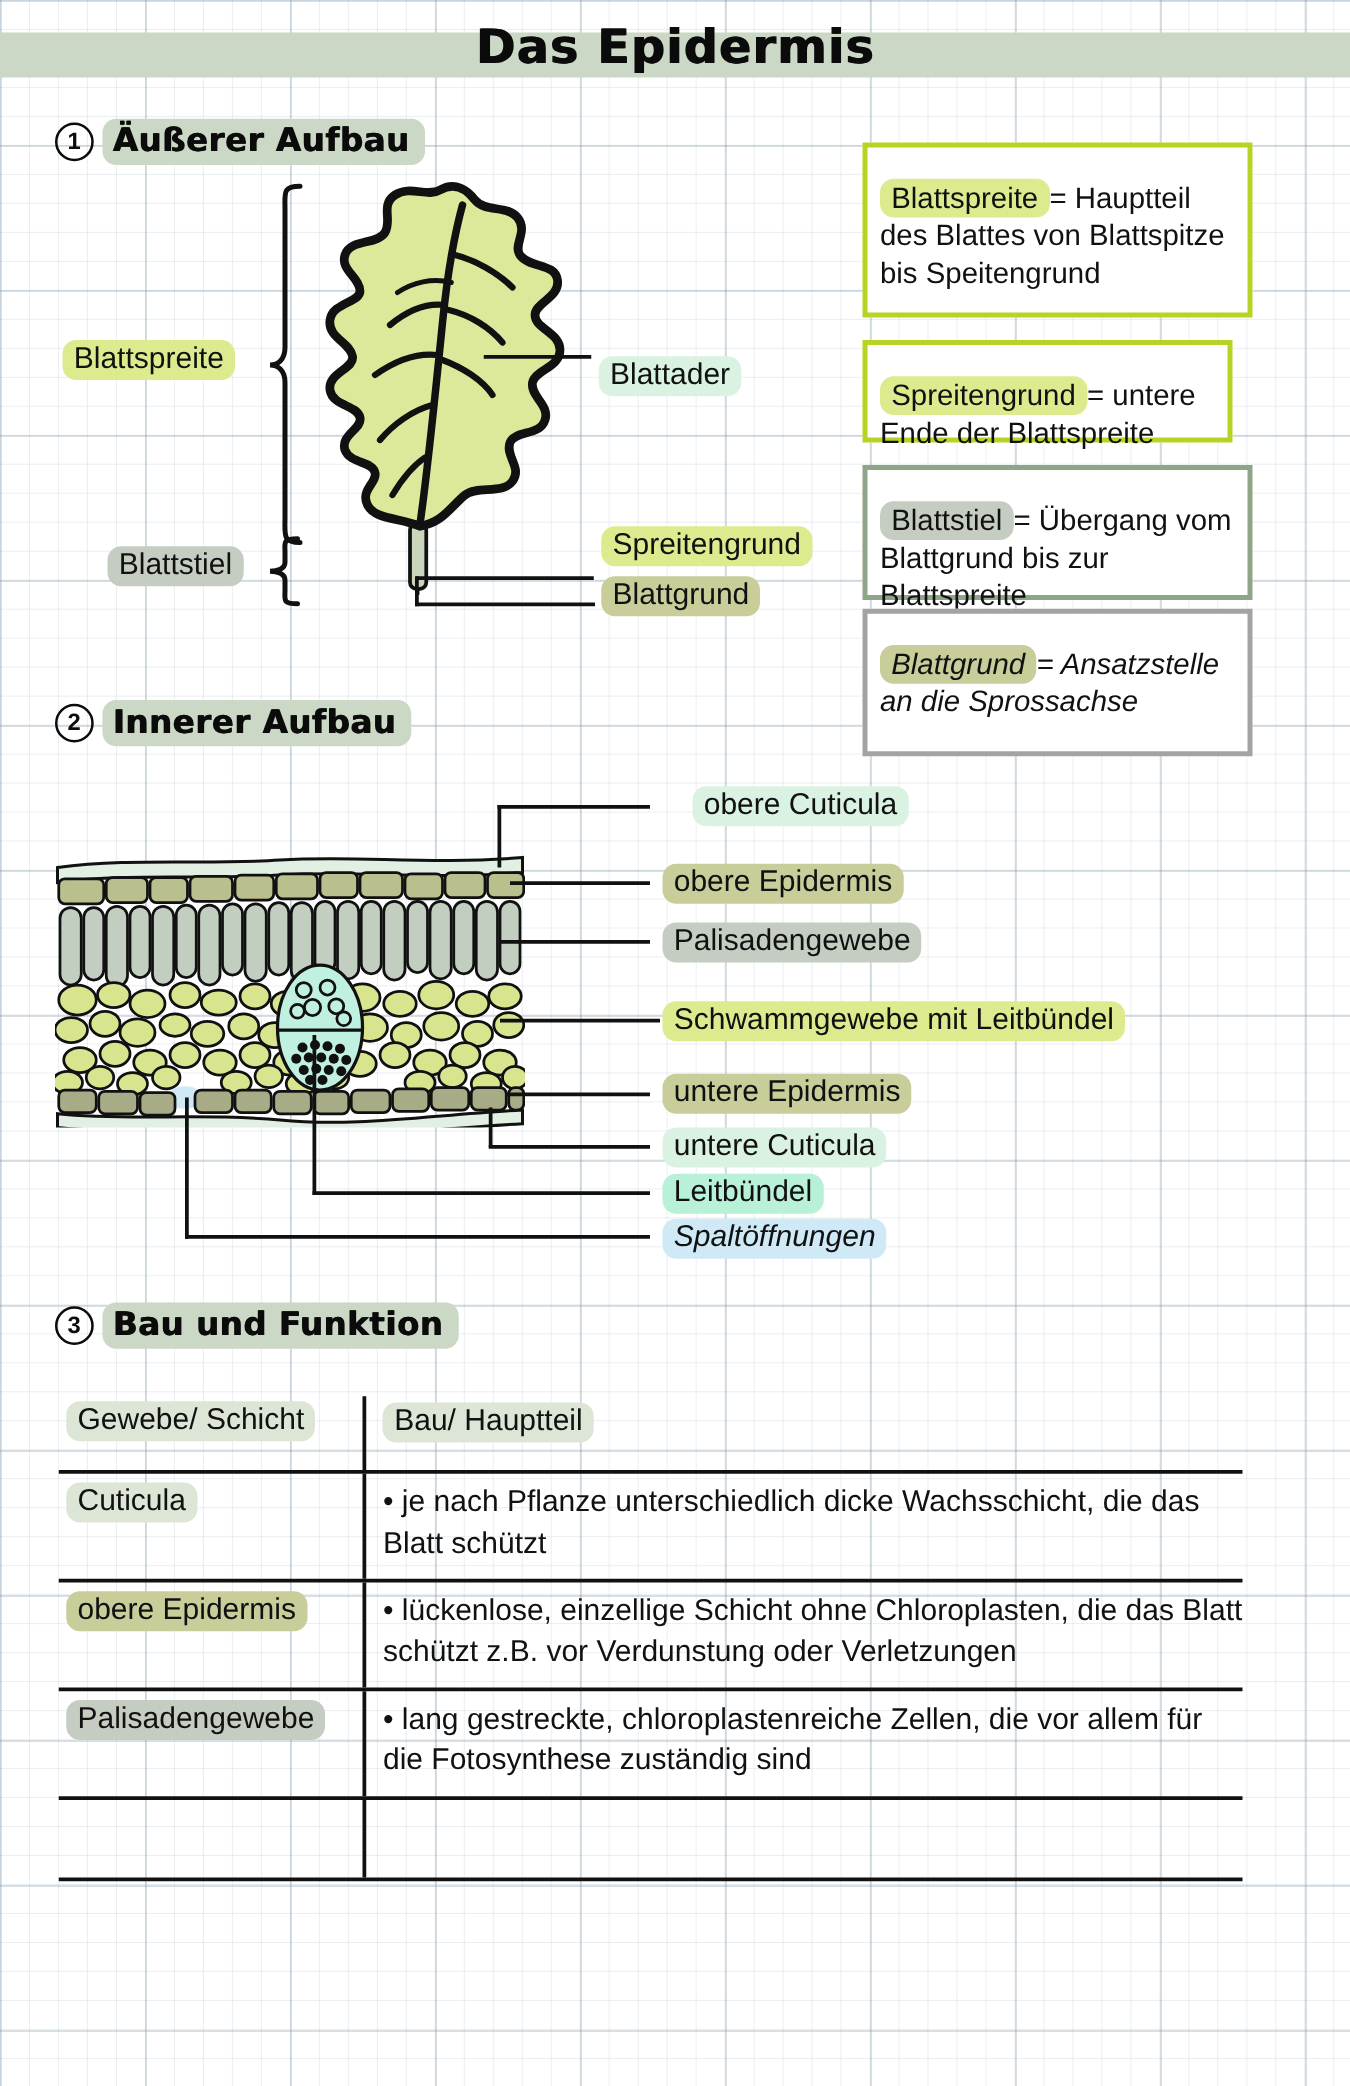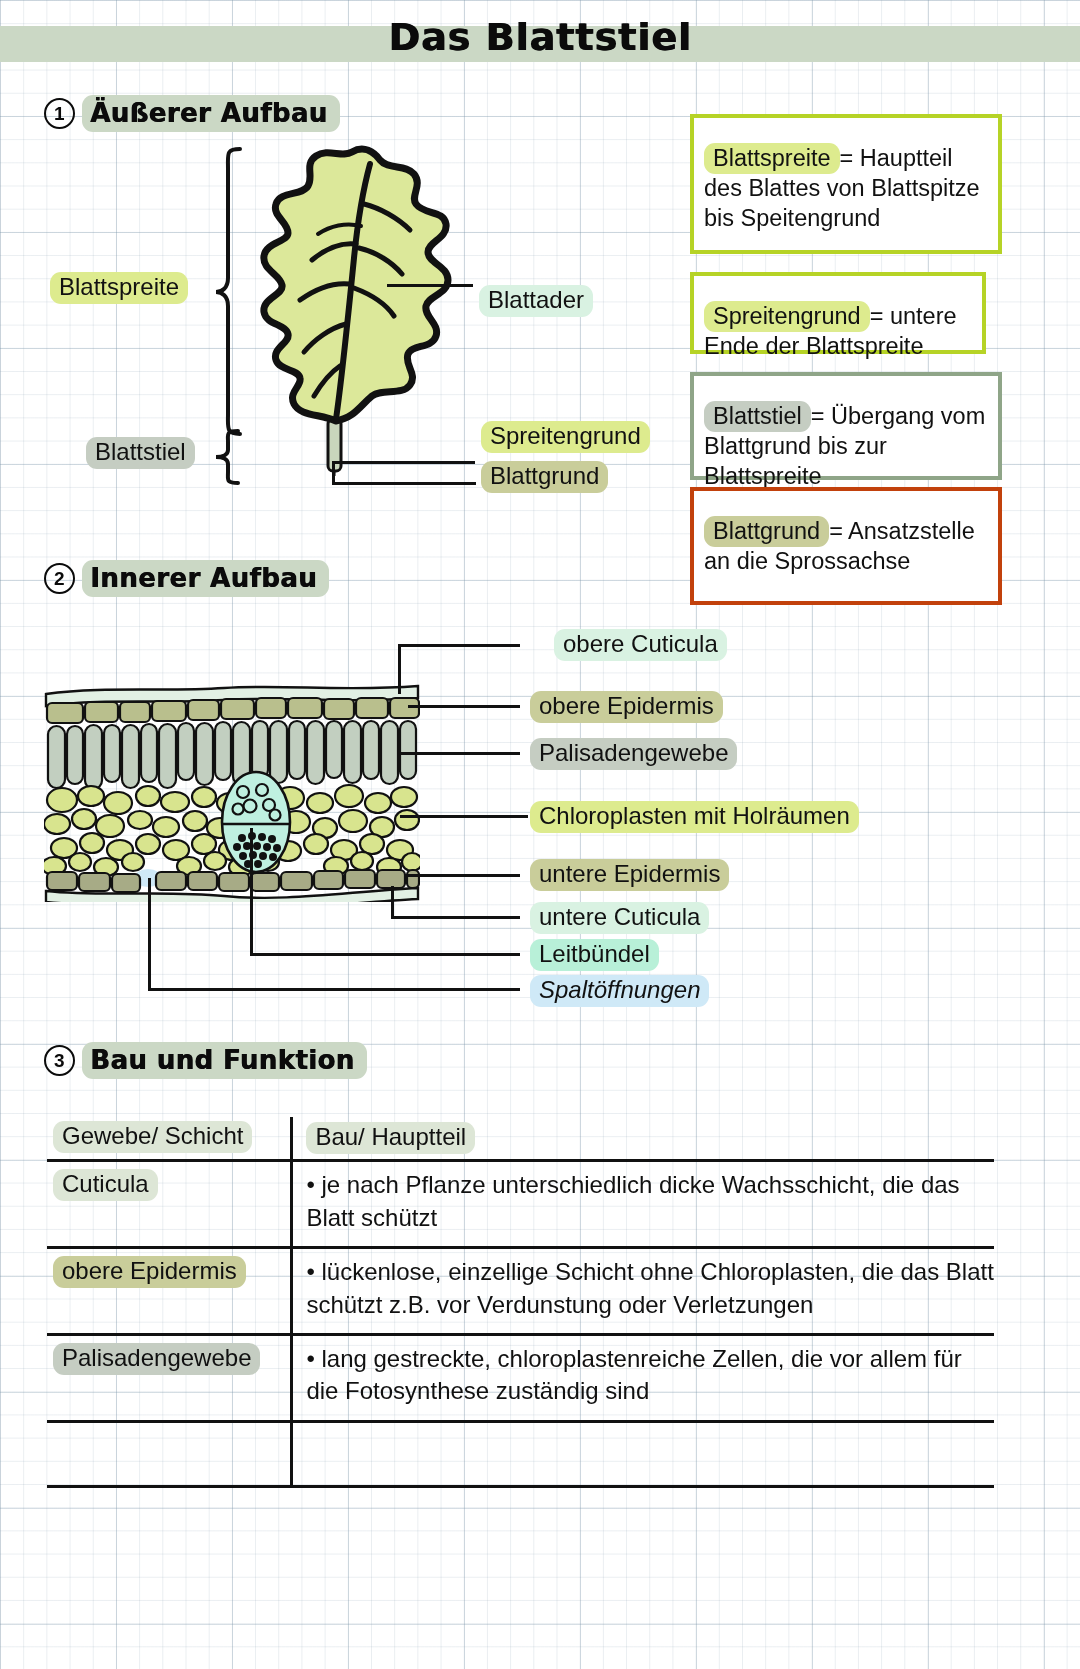--- a/index.html
+++ b/index.html
@@ -56,43 +56,43 @@
   .lbl{font-size:24px;color:#111;white-space:nowrap;}
 
   
   .ibox{
     box-sizing:border-box;background:#fff;
     padding:25px 10px 8px 10px;
     font-size:23.5px;line-height:1.27;color:#111;
   }
   .ib-lime{border:4px solid #b6d326;}
   .ib-grey{border:4px solid #8fa588;}
-  .ib-olive{border:4px solid #c2410c;}
+  .ib-olive{border:4px solid #a3a3a3;font-style:italic;}
 
   
   .ln{background:#111;}
   .lnh{height:3.4px;}
   .lnv{width:3.4px;}
 
   
   #tbl{left:47px;top:1117px;width:947px;}
   #tbl .rule{height:3.6px;background:#111;width:100%;}
   #tbl .rule.thin{height:2.6px;}
   .trow{display:flex;align-items:flex-start;}
   .tcellA{width:243px;flex:0 0 243px;padding:7px 0 12px 6px;box-sizing:border-box;}
   .tdiv{width:3.4px;background:#111;align-self:stretch;flex:0 0 3.4px;}
   .tcellB{flex:1;padding:7px 0 12px 13px;box-sizing:border-box;font-size:24px;line-height:1.34;}
   .tcellA .hl{font-size:24px;}
-  #tbl .hdr .tcellA,#tbl .hdr .tcellB{padding-bottom:5px;padding-top:4px;}
+  #tbl .hdr .tcellA,#tbl .hdr .tcellB{padding-bottom:22px;padding-top:4px;}
 </style>
 </head>
 <body>
 
 <div class="abs" id="title-band"></div>
-<div class="abs" id="title-text">Das Blattstiel</div>
+<div class="abs" id="title-text">Das Epidermis</div>
 
 <div class="abs sec-head" style="left:44px;top:95px;">
   <span class="numcirc">1</span>
   <span class="ht">Äußerer Aufbau</span>
 </div>
 
 <svg class="abs" style="left:228px;top:138px;" width="260" height="345">
 
   <path d="M107 282 L106 338" stroke="#111" stroke-width="3" fill="none"></path>
   <rect x="100" y="281" width="13" height="52" rx="5" fill="#c9d6bc" stroke="#111" stroke-width="3"></rect>
@@ -358,21 +358,21 @@
 <div class="abs lbl" style="left:530px;top:629px;padding-left:24px;">
   <span class="hl hl-mint">obere Cuticula</span>
 </div>
 <div class="abs lbl" style="left:530px;top:691px;">
   <span class="hl hl-khaki">obere Epidermis</span>
 </div>
 <div class="abs lbl" style="left:530px;top:738px;">
   <span class="hl hl-grey">Palisadengewebe</span>
 </div>
 <div class="abs lbl" style="left:530px;top:801px;">
-  <span class="hl hl-lime">Chloroplasten mit Holräumen</span>
+  <span class="hl hl-lime">Schwammgewebe mit Leitbündel</span>
 </div>
 <div class="abs lbl" style="left:530px;top:859px;">
   <span class="hl hl-khaki">untere Epidermis</span>
 </div>
 <div class="abs lbl" style="left:530px;top:902px;">
   <span class="hl hl-mint">untere Cuticula</span>
 </div>
 <div class="abs lbl" style="left:530px;top:939px;">
   <span class="hl" style="background:#b8f0d8;">Leitbündel</span>
 </div>

